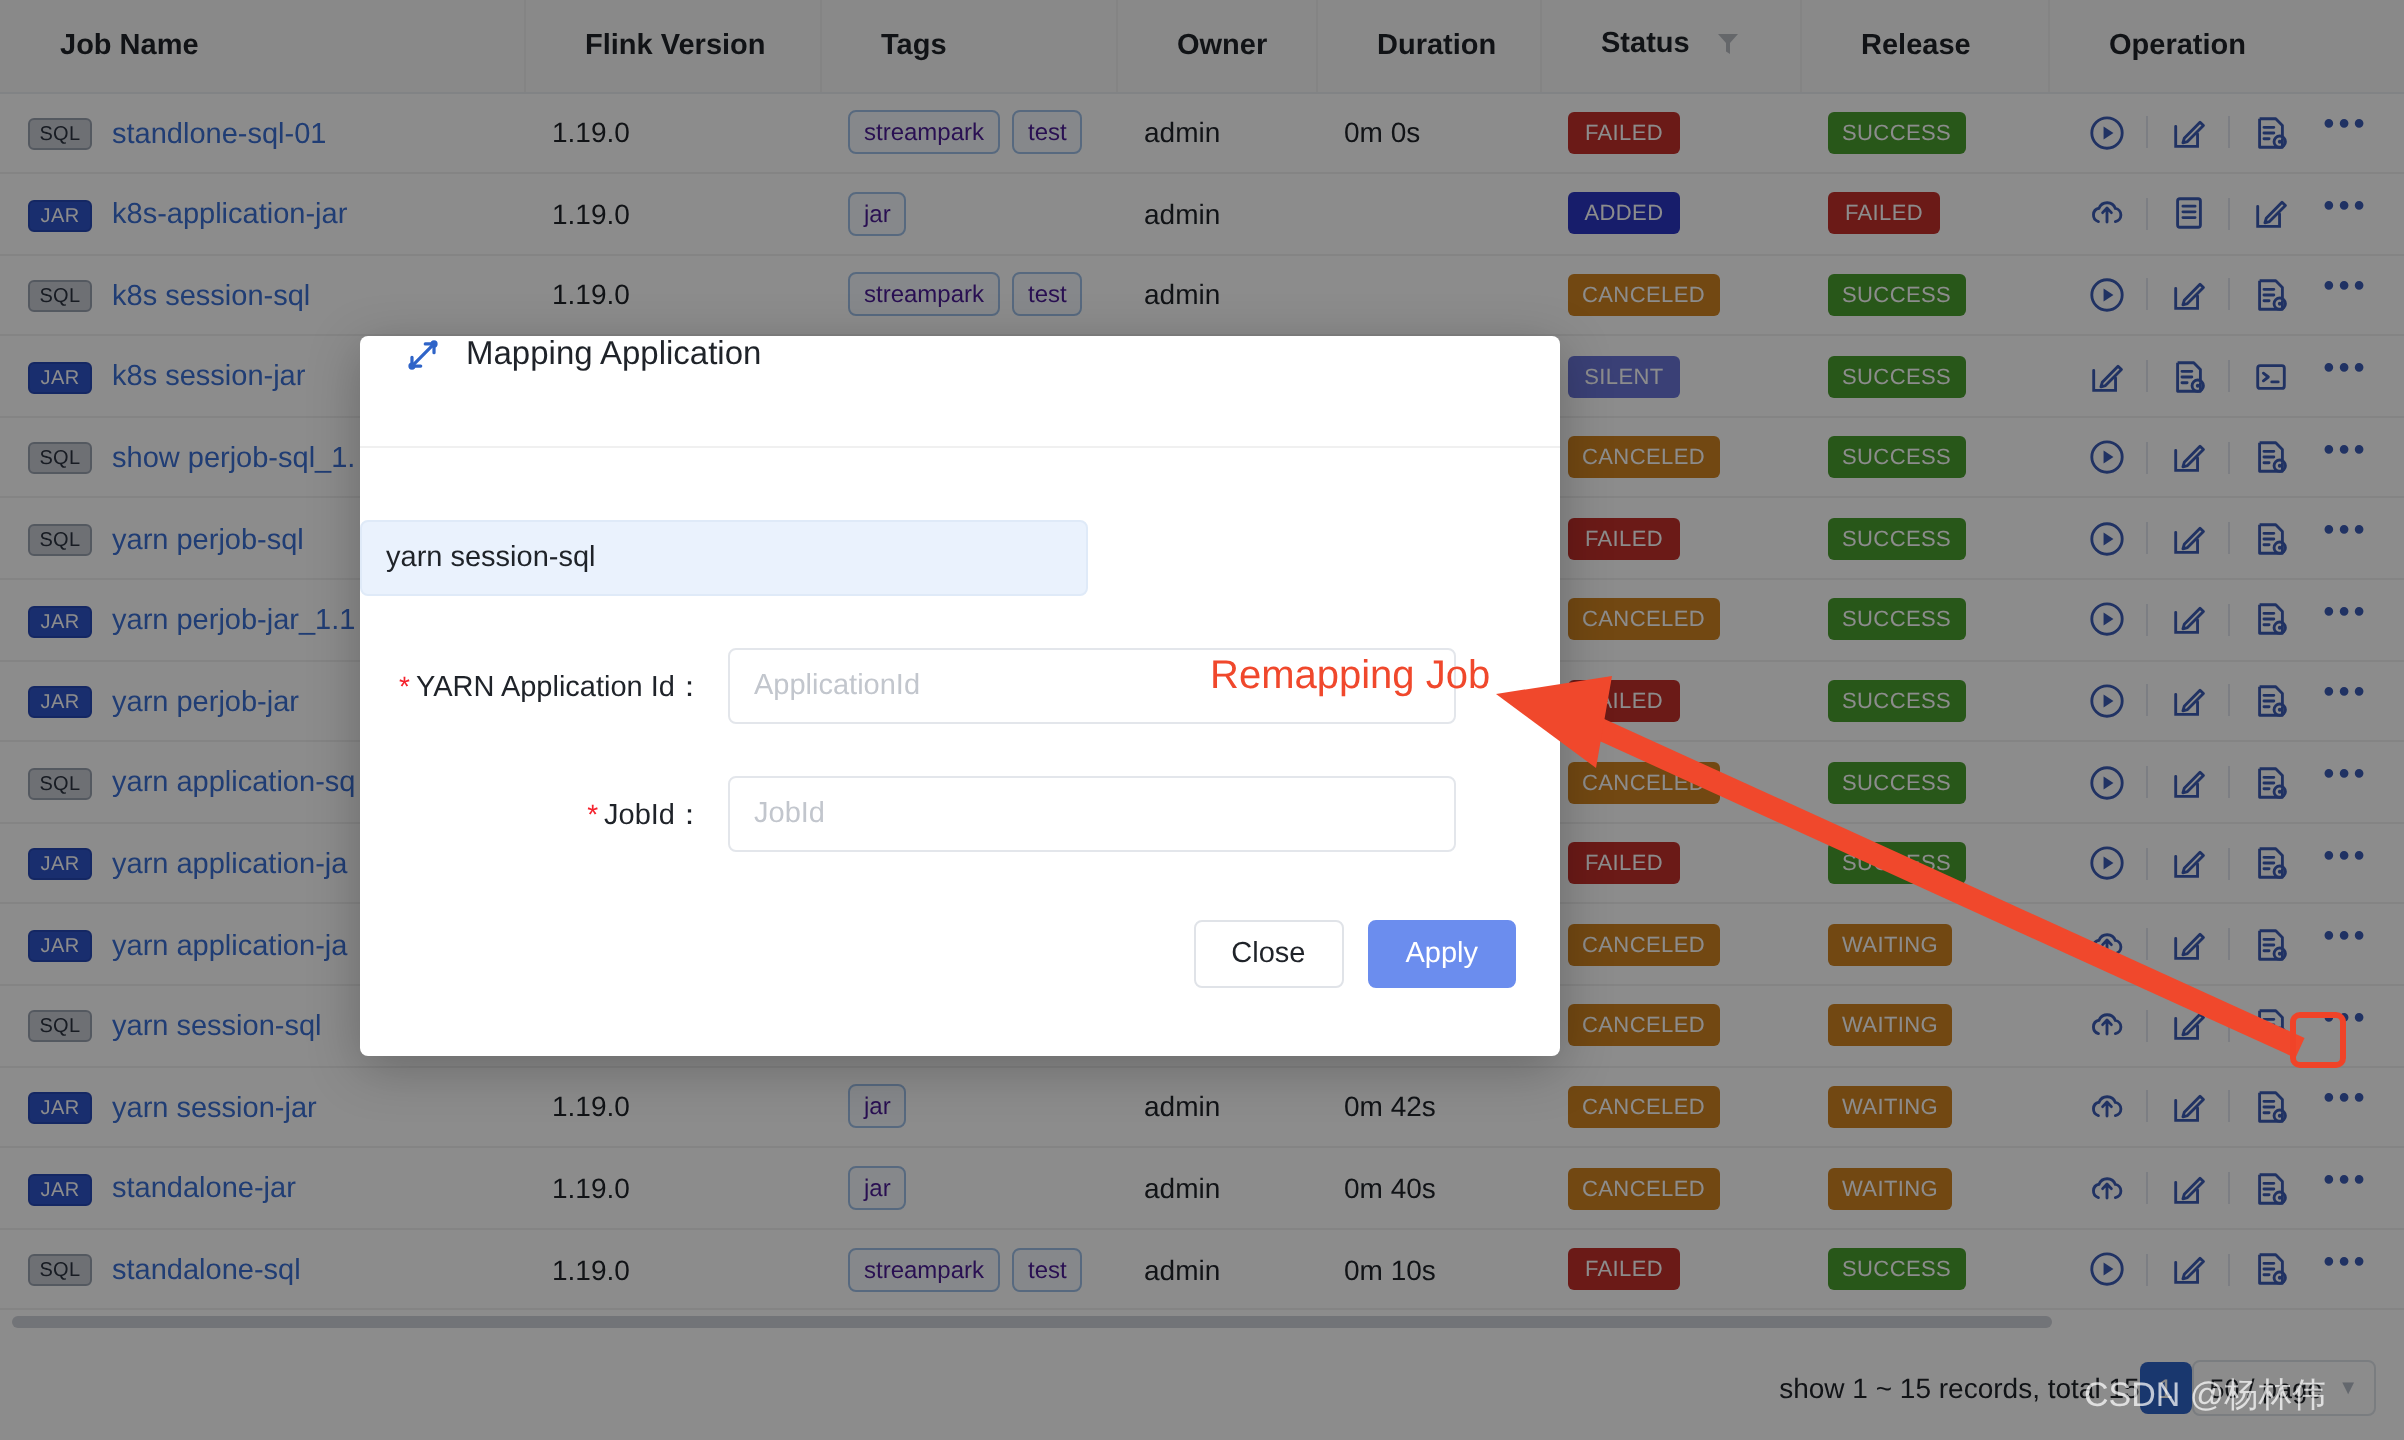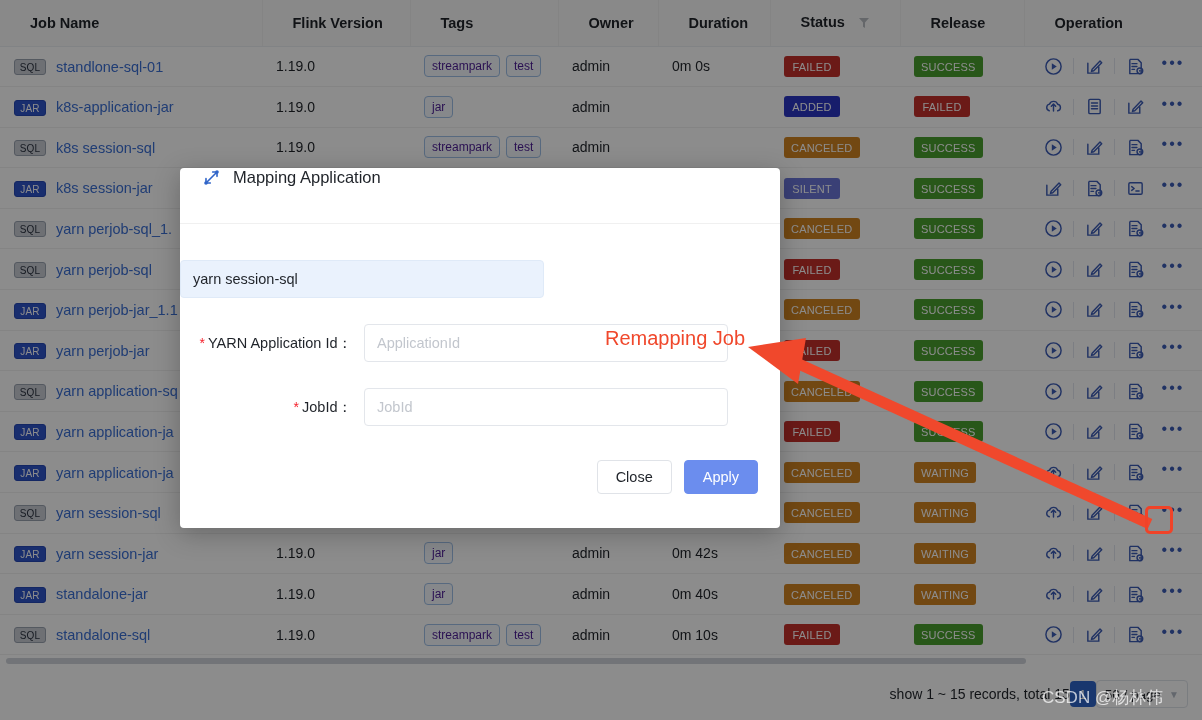--- a/index.html
+++ b/index.html
@@ -378,21 +378,21 @@
                   </svg>
                 </span>
                 <span style="width:8px"></span>
                 <span class="opbtn">
                   <span class="dots">•••</span>
                 </span>
               </div>
             </td>
           </tr>
           <tr>
-            <td><span class="typebadge sql">SQL</span><span class="jobname">yarn perjob-sql_1.</span></td>
+            <td><span class="typebadge sql">SQL</span><span class="jobname">show perjob-sql_1.</span></td>
             <td></td>
             <td></td>
             <td></td>
             <td></td>
             <td><span class="sbadge s-CANCELED">CANCELED</span></td>
             <td><span class="sbadge s-SUCCESS">SUCCESS</span></td>
             <td>
               <div class="ops">
                 <span class="opbtn">
                   <svg width="19" height="19" viewBox="0 0 20 20">

